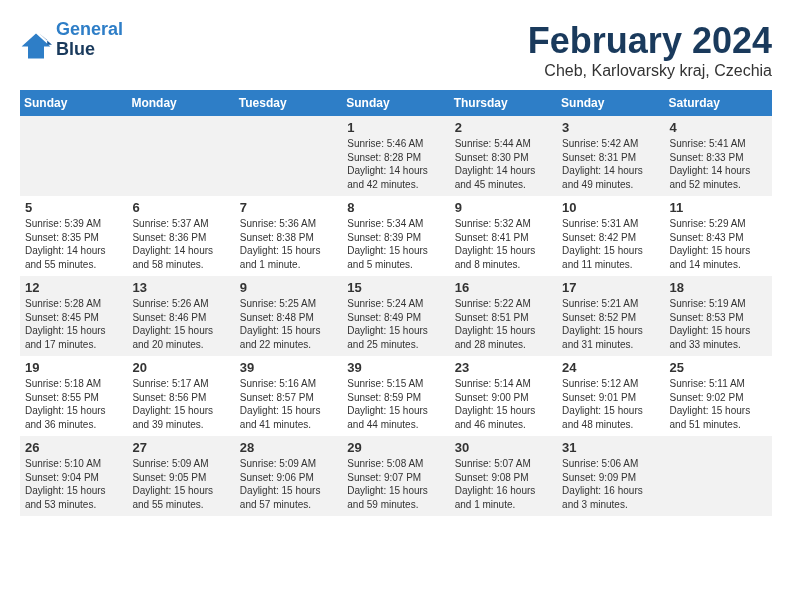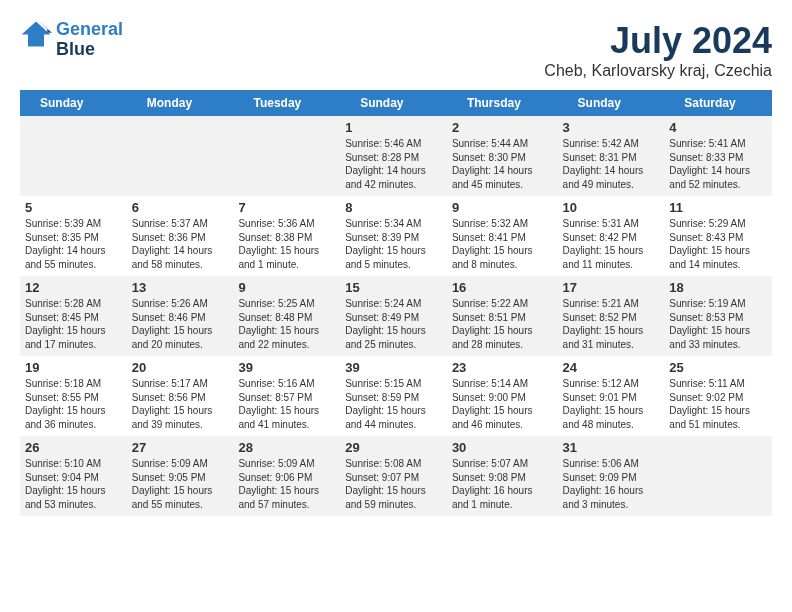--- a/index.html
+++ b/index.html
@@ -11,21 +11,21 @@
       padding: 20px;
     }
     .header {
       display: flex;
       justify-content: space-between;
       align-items: flex-start;
       margin-bottom: 10px;
     }
     .logo {
       display: flex;
-      align-items: flex-start;
+      align-items: flex-end;
     }
     .logo-text {
       font-size: 18px;
       font-weight: bold;
       color: #1a3a5c;
       line-height: 1.1;
     }
     .logo-text span {
       color: #2e7ec7;
     }
@@ -50,21 +50,21 @@
     table {
       width: 100%;
       border-collapse: collapse;
       font-size: 11px;
     }
     thead tr {
       background-color: #2e7ec7;
       color: #fff;
     }
     thead th {
-      padding: 6px 20px;
+      padding: 6px 4px;
       text-align: left;
       font-size: 12px;
       font-weight: bold;
     }
     tbody tr {
       vertical-align: top;
     }
     tbody tr:nth-child(odd) {
       background-color: #f2f2f2;
     }
@@ -98,21 +98,21 @@
     <svg class="logo-icon" viewBox="0 0 40 35">
       <polygon points="20,2 38,18 30,18 30,33 10,33 10,18 2,18" fill="#2e7ec7"></polygon>
       <polygon points="24,2 40,16 34,16 34,10" fill="#1a5a9a"></polygon>
     </svg>
     <div class="logo-text">
       <div><span>General</span></div>
       <div>Blue</div>
     </div>
   </div>
   <div class="title-block">
-    <div class="month-year">July 2024</div>
+    <div class="month-year">February 2024</div>
     <div class="location">Cheb, Karlovarsky kraj, Czechia</div>
   </div>
 </div>
 
 <table>
   <thead>
     <tr>
     <th>Sunday</th>
         <th>Monday</th>
         <th>Tuesday</th>

